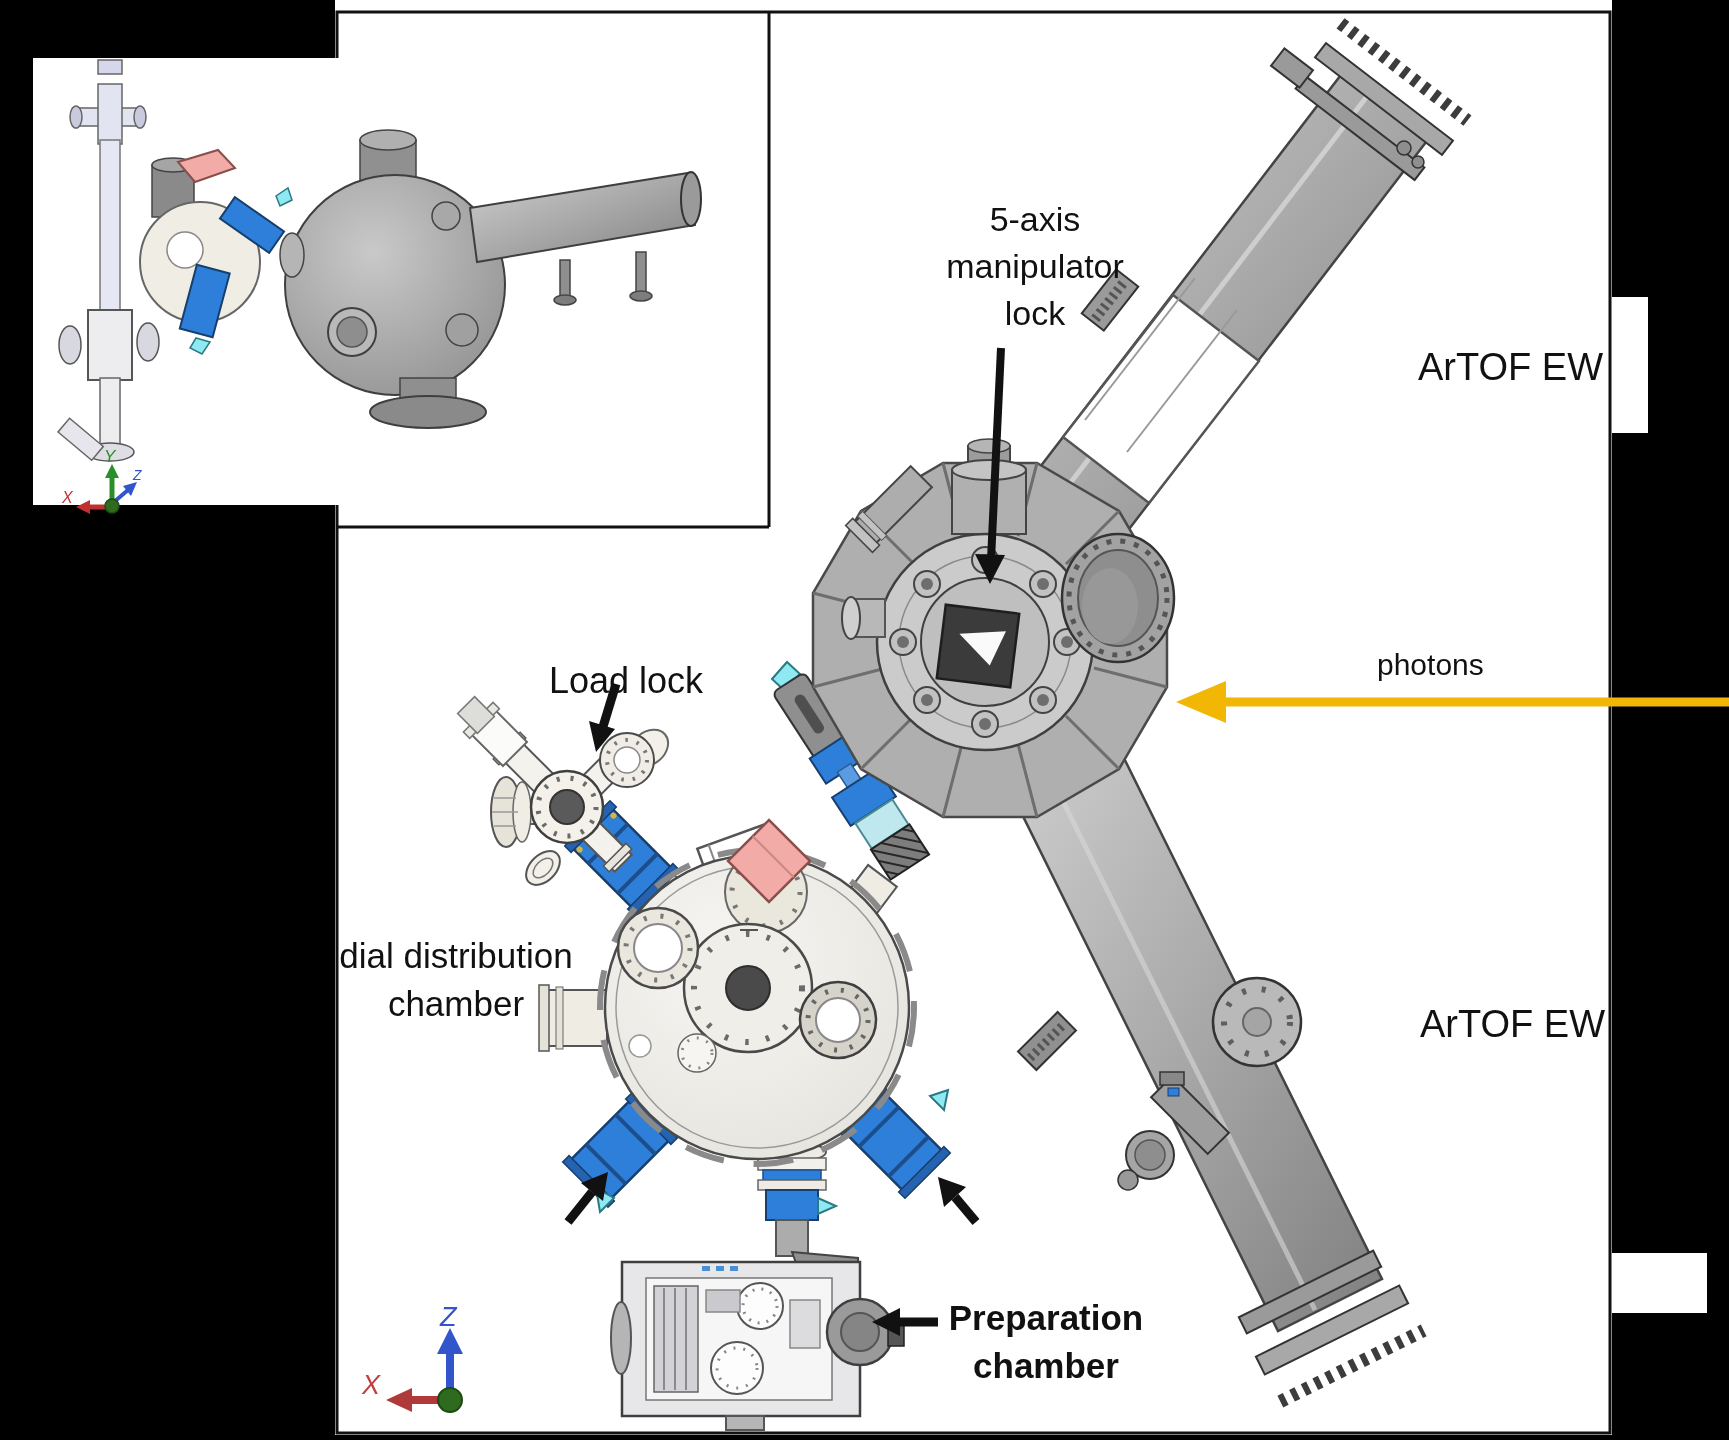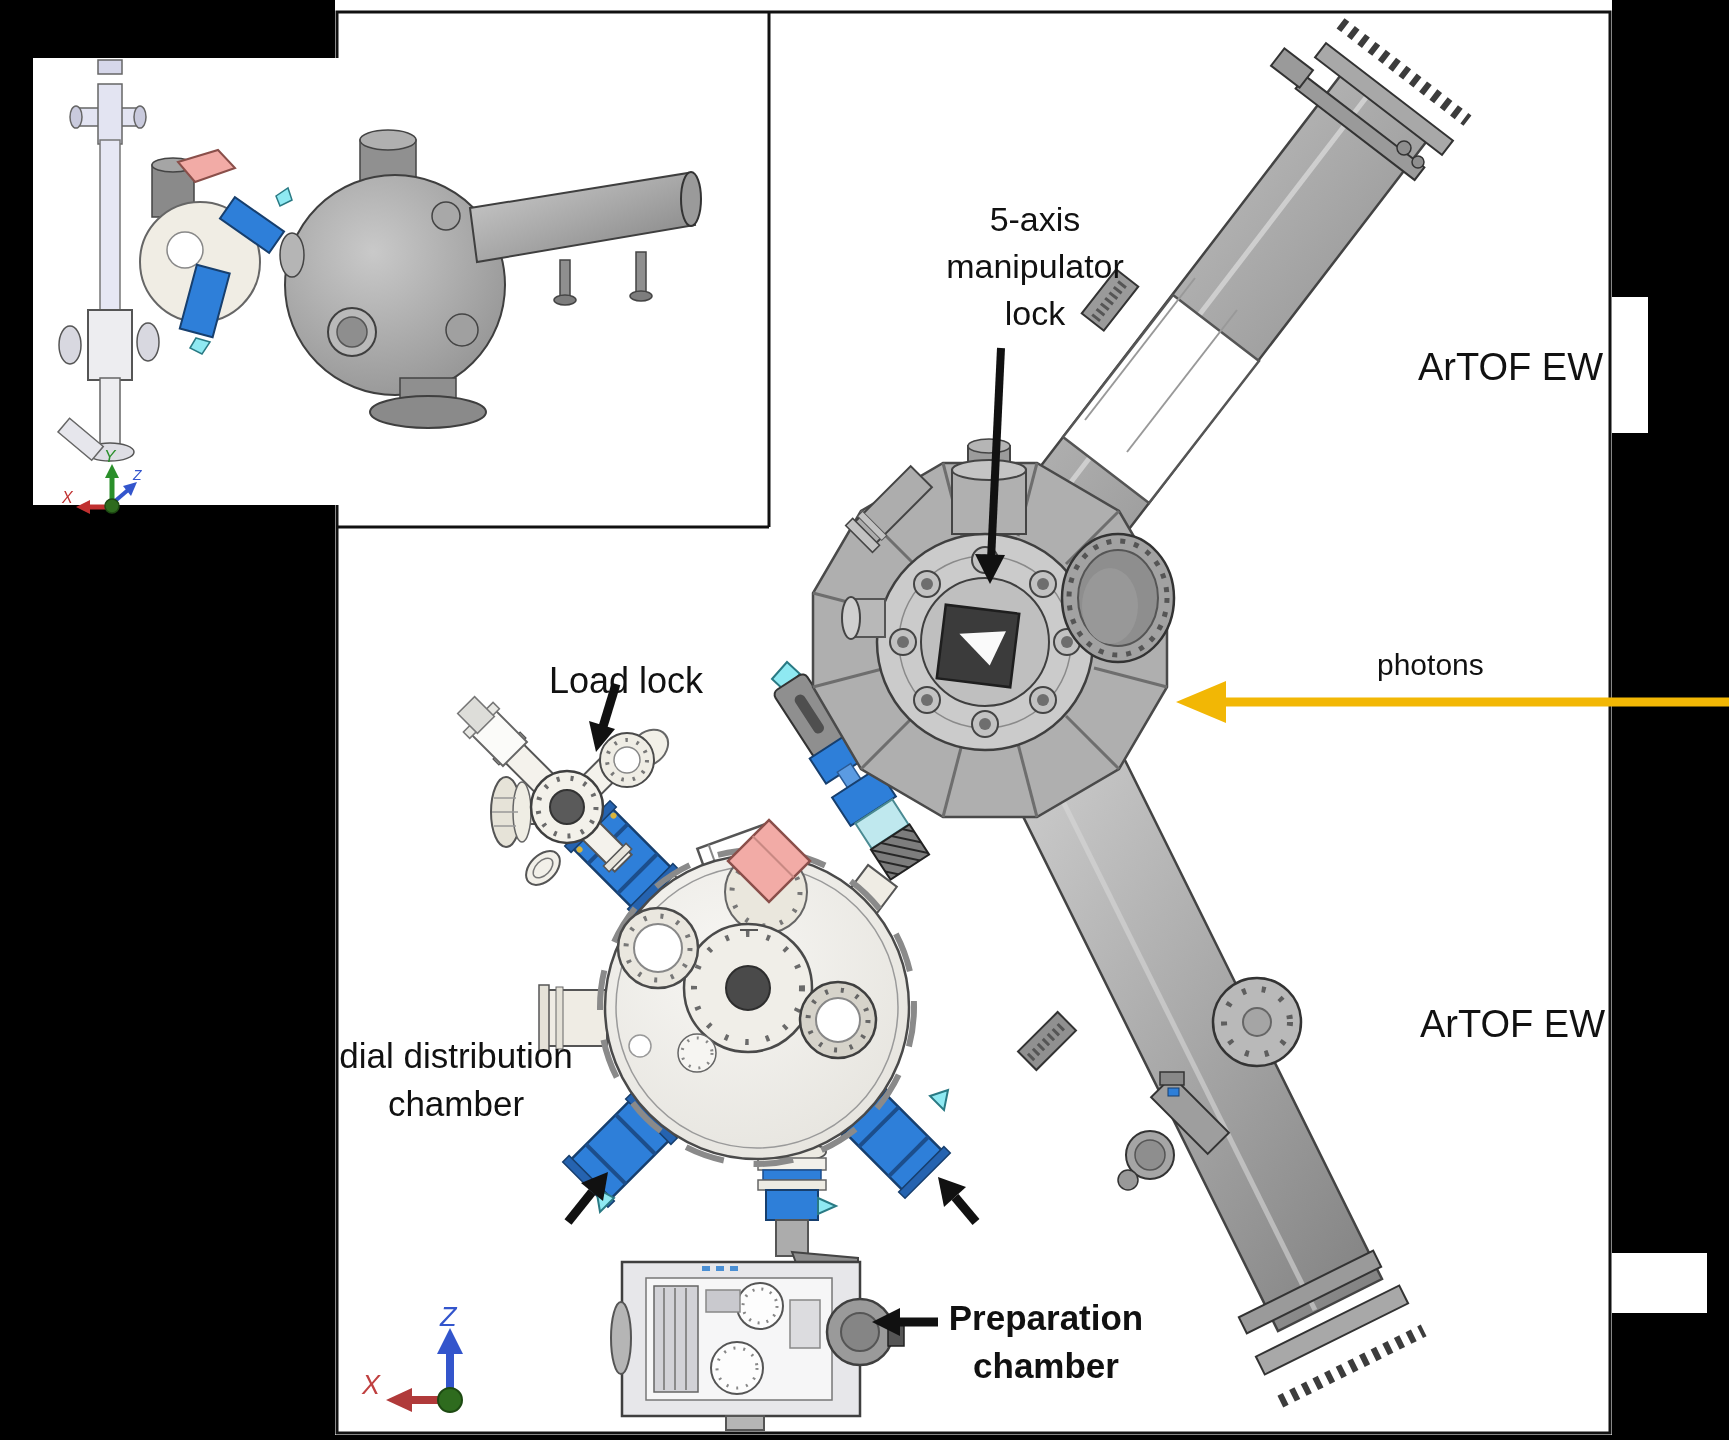--- a/index.html
+++ b/index.html
@@ -494,21 +494,21 @@
   <span>5-axis manipulator</span><br>
   <span>lock</span>
 </div>
 
 <div class="lbl clip" style="left:1418px;top:341px;width:196px;font-size:38px;">ArTOF EW 6</div>
 
 <div class="lbl" style="left:1377px;top:644px;font-size:30px;">photons</div>
 
 <div class="lbl" style="left:549px;top:640px;font-size:36px;margin-top:16px;">Load lock</div>
 
-<div class="lbl center" style="left:330px;top:1032px;width:252px;font-size:35px;">
+<div class="lbl center" style="left:330px;top:932px;width:252px;font-size:35px;">
   <span>dial distribution</span><br>
   <span>chamber</span>
 </div>
 
 
 <div class="lbl center" style="left:946px;top:1294px;width:200px;font-size:35px;font-weight:bold;">
   <span>Preparation</span><br>
   <span>chamber</span>
 </div>
 

